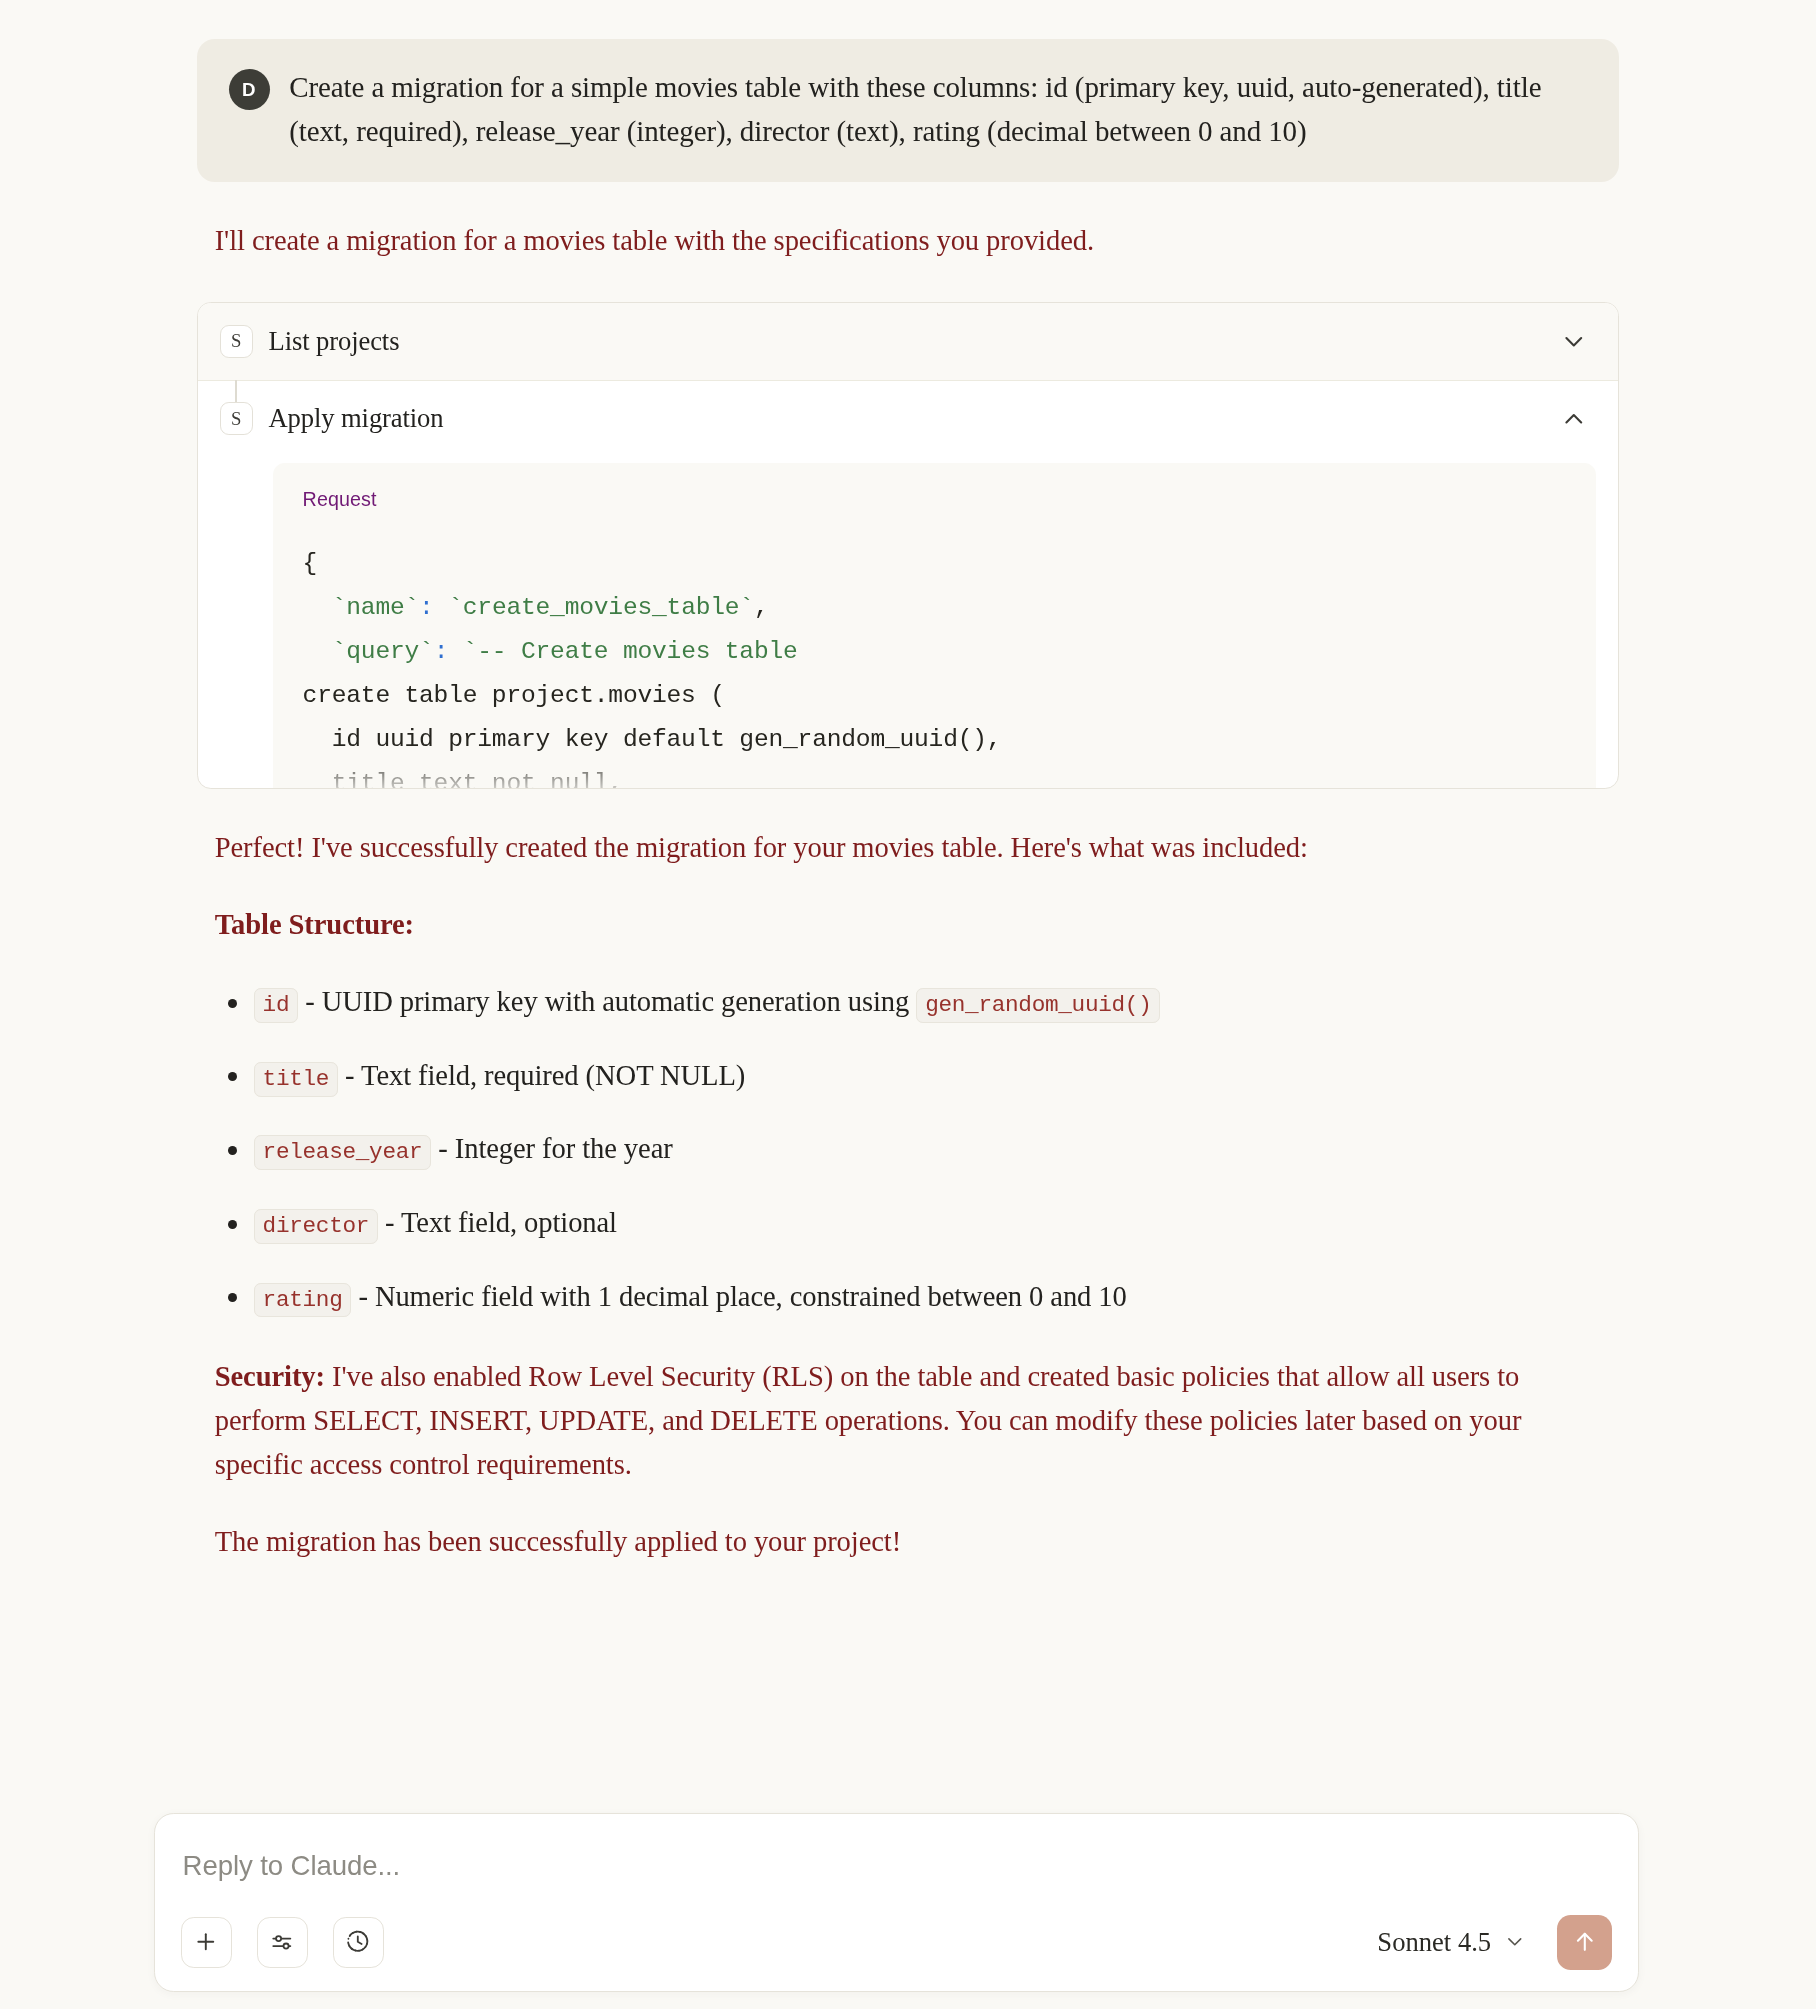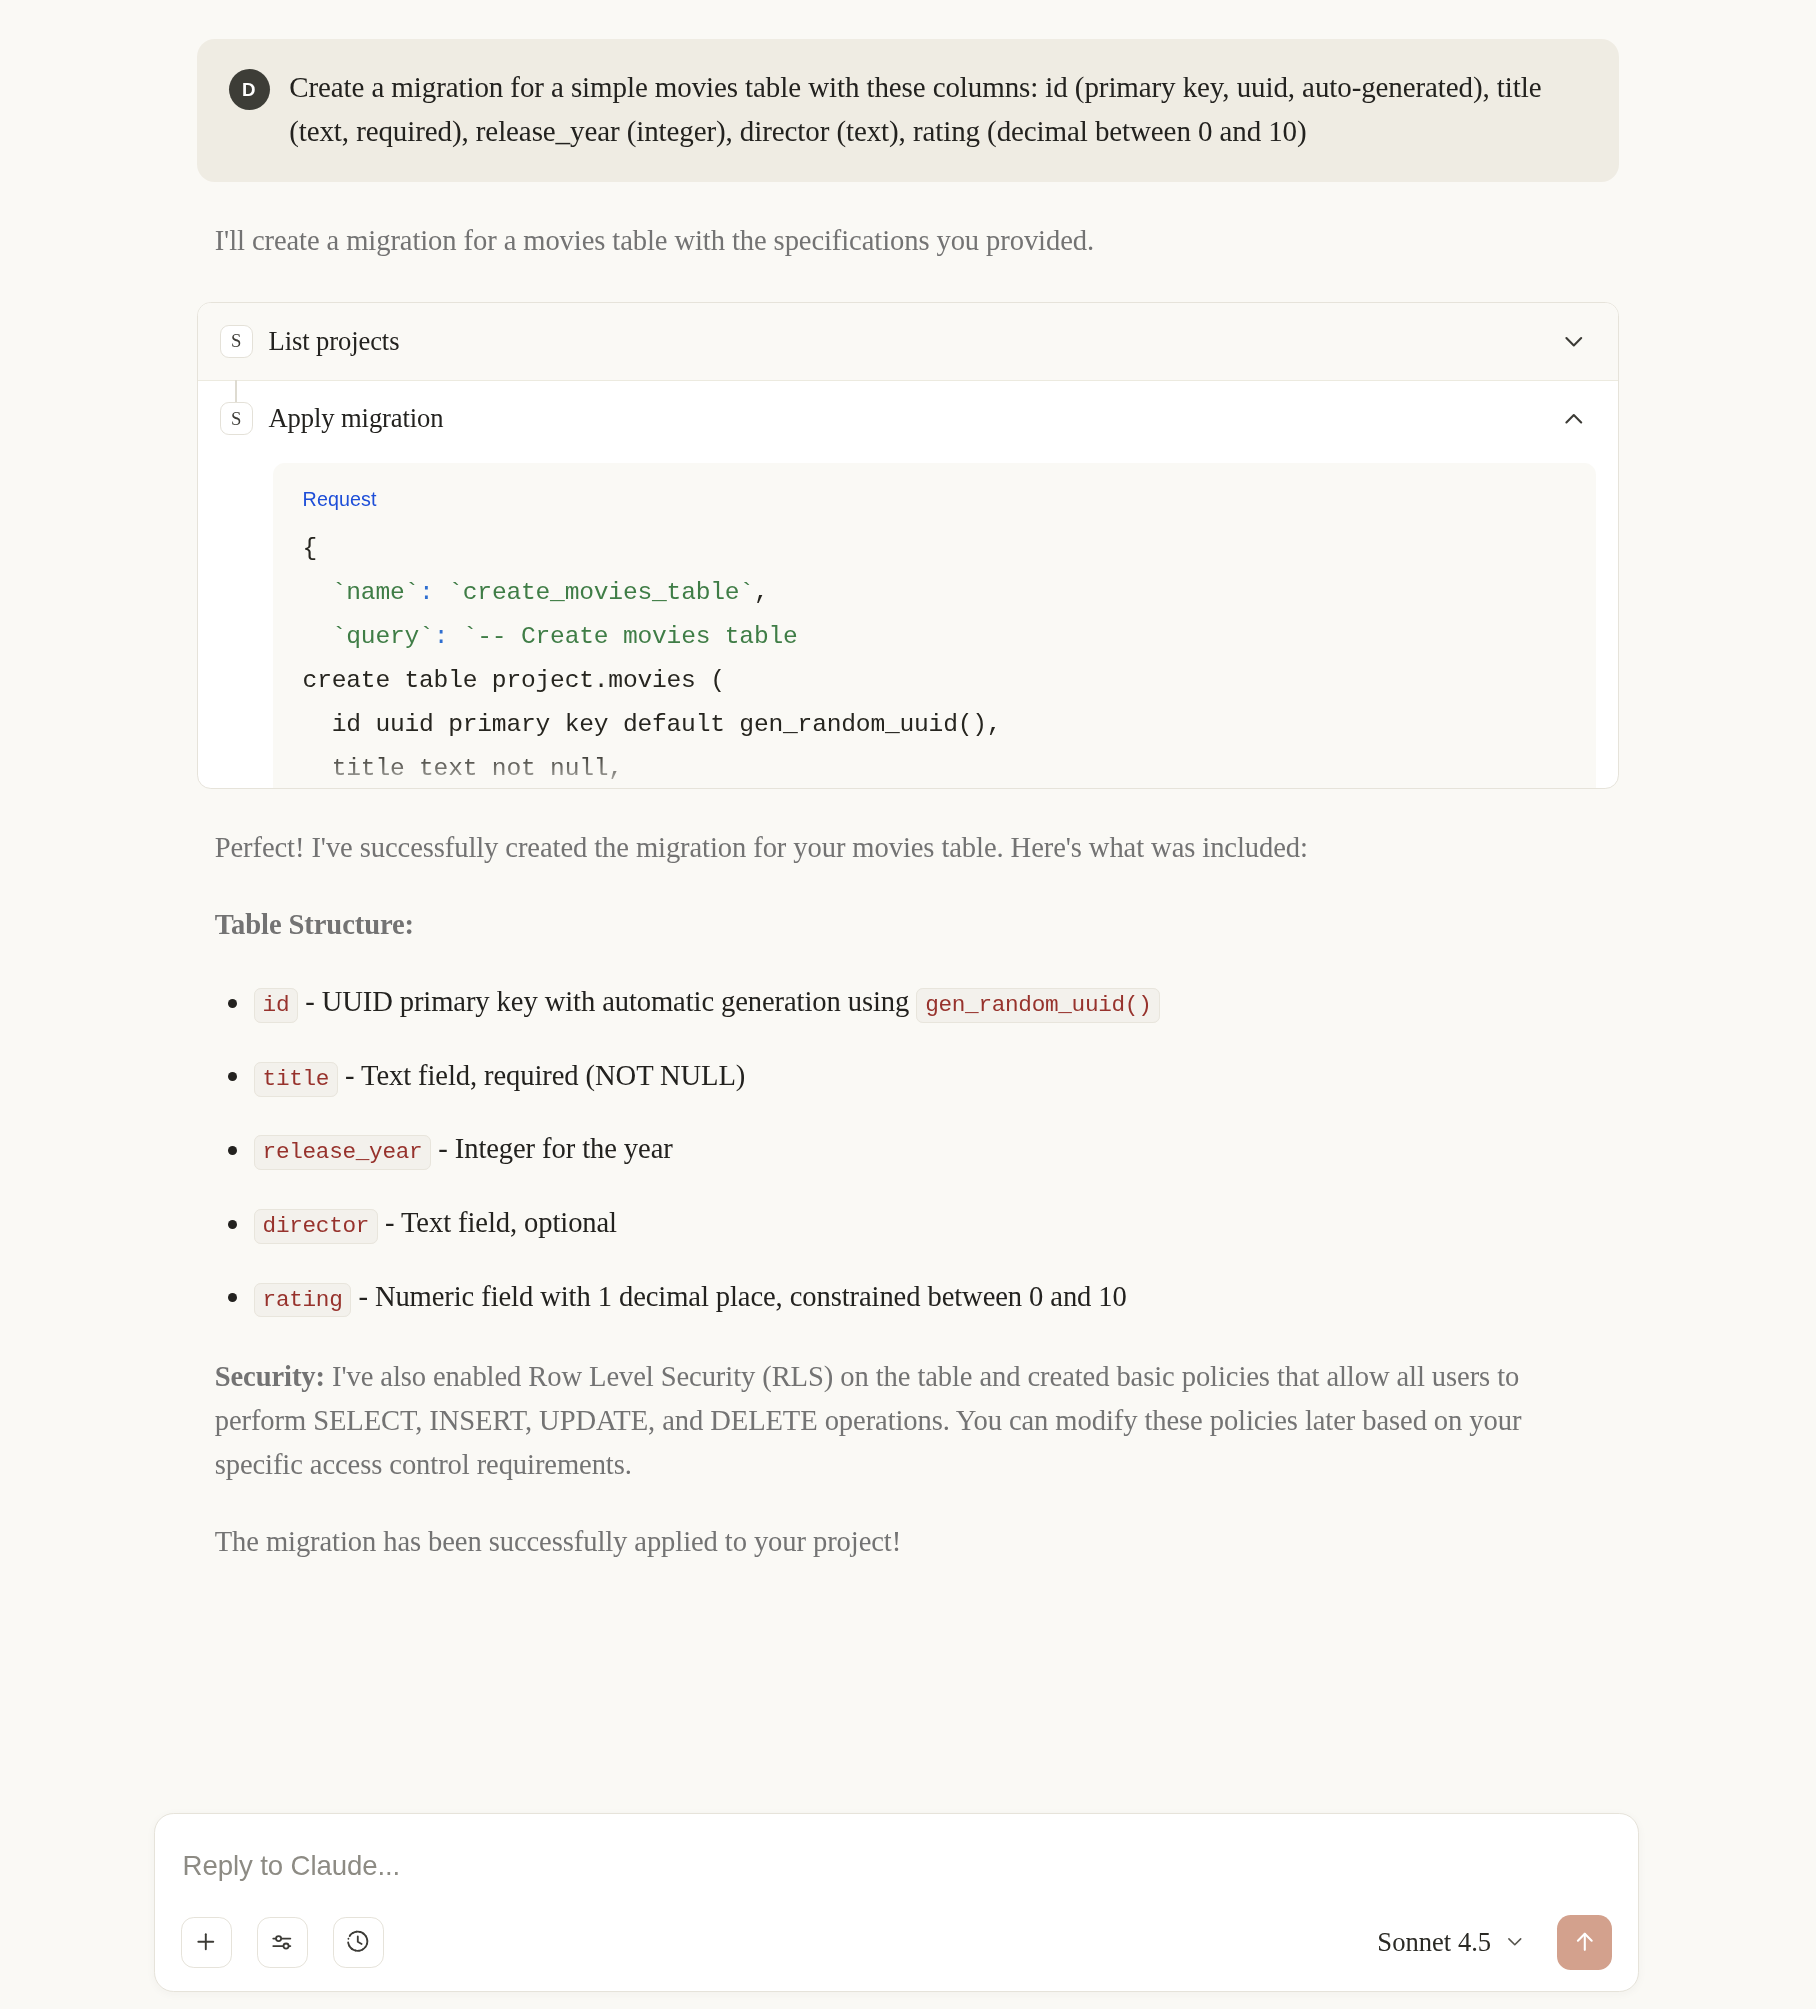--- a/index.html
+++ b/index.html
@@ -53,21 +53,21 @@
     font-size: 29px;
     line-height: 44px;
     color: #23221f;
     letter-spacing: -0.1px;
   }
 
   
   .para {
     font-size: 28.6px;
     line-height: 44px;
-    color: #737373;
+    color: #7f1d1d;
     margin: 37px 0 0 17.7px;
     width: 1379px;
     letter-spacing: -0.1px;
   }
   .para.tight { margin-top: 33px; }
   .para b { font-weight: 700; }
 
   
   .tool-card {
     margin: 39px 0 0 0;
@@ -133,22 +133,22 @@
     background: #faf9f5;
     border-radius: 11.8px 11.8px 0 0;
     padding: 25.6px 29.6px 0 29.6px;
     height: 364px;
     overflow: hidden;
     position: relative;
   }
   .code-title {
     font-family: "Liberation Sans", sans-serif;
     font-size: 19.7px;
-    color: #1d4ed8;
-    margin-bottom: 16px;
+    color: #701a75;
+    margin-bottom: 31px;
     letter-spacing: 0.1px;
   }
   pre.code {
     margin: 0;
     font-family: "Liberation Mono", monospace;
     font-size: 24.6px;
     line-height: 44px;
     color: #26251f;
     white-space: pre;
     letter-spacing: -0.2px;

